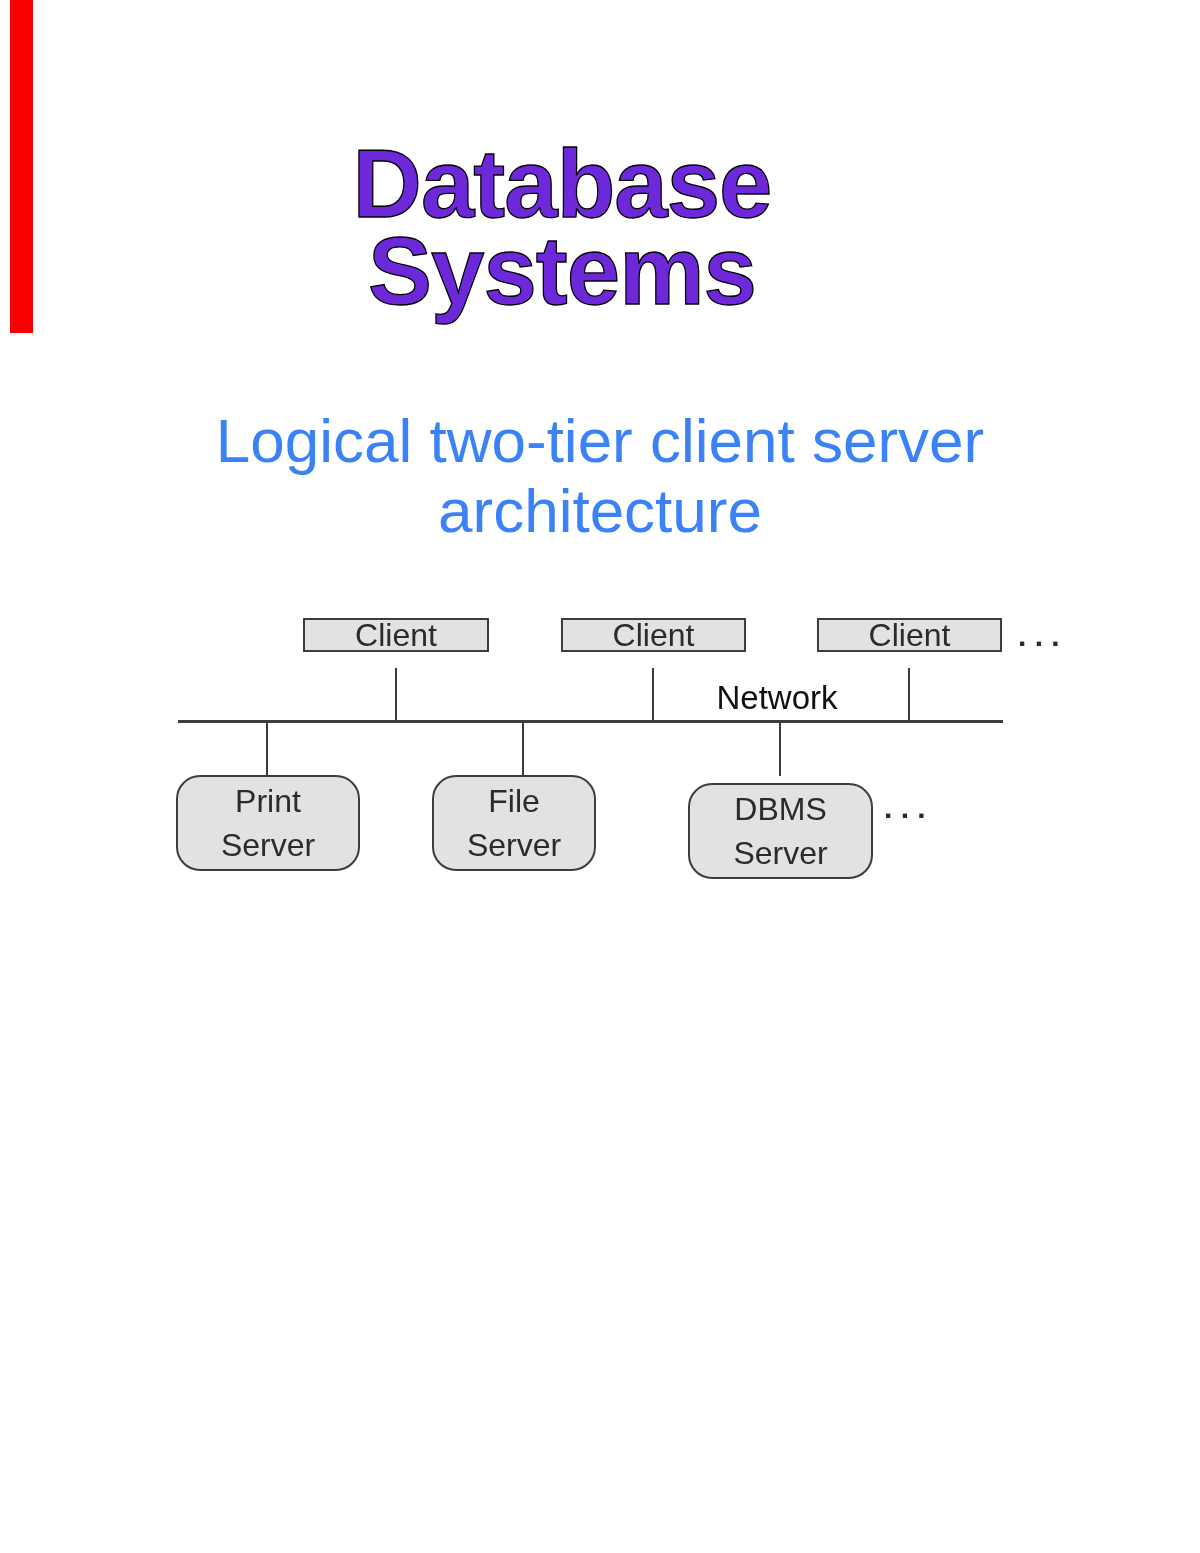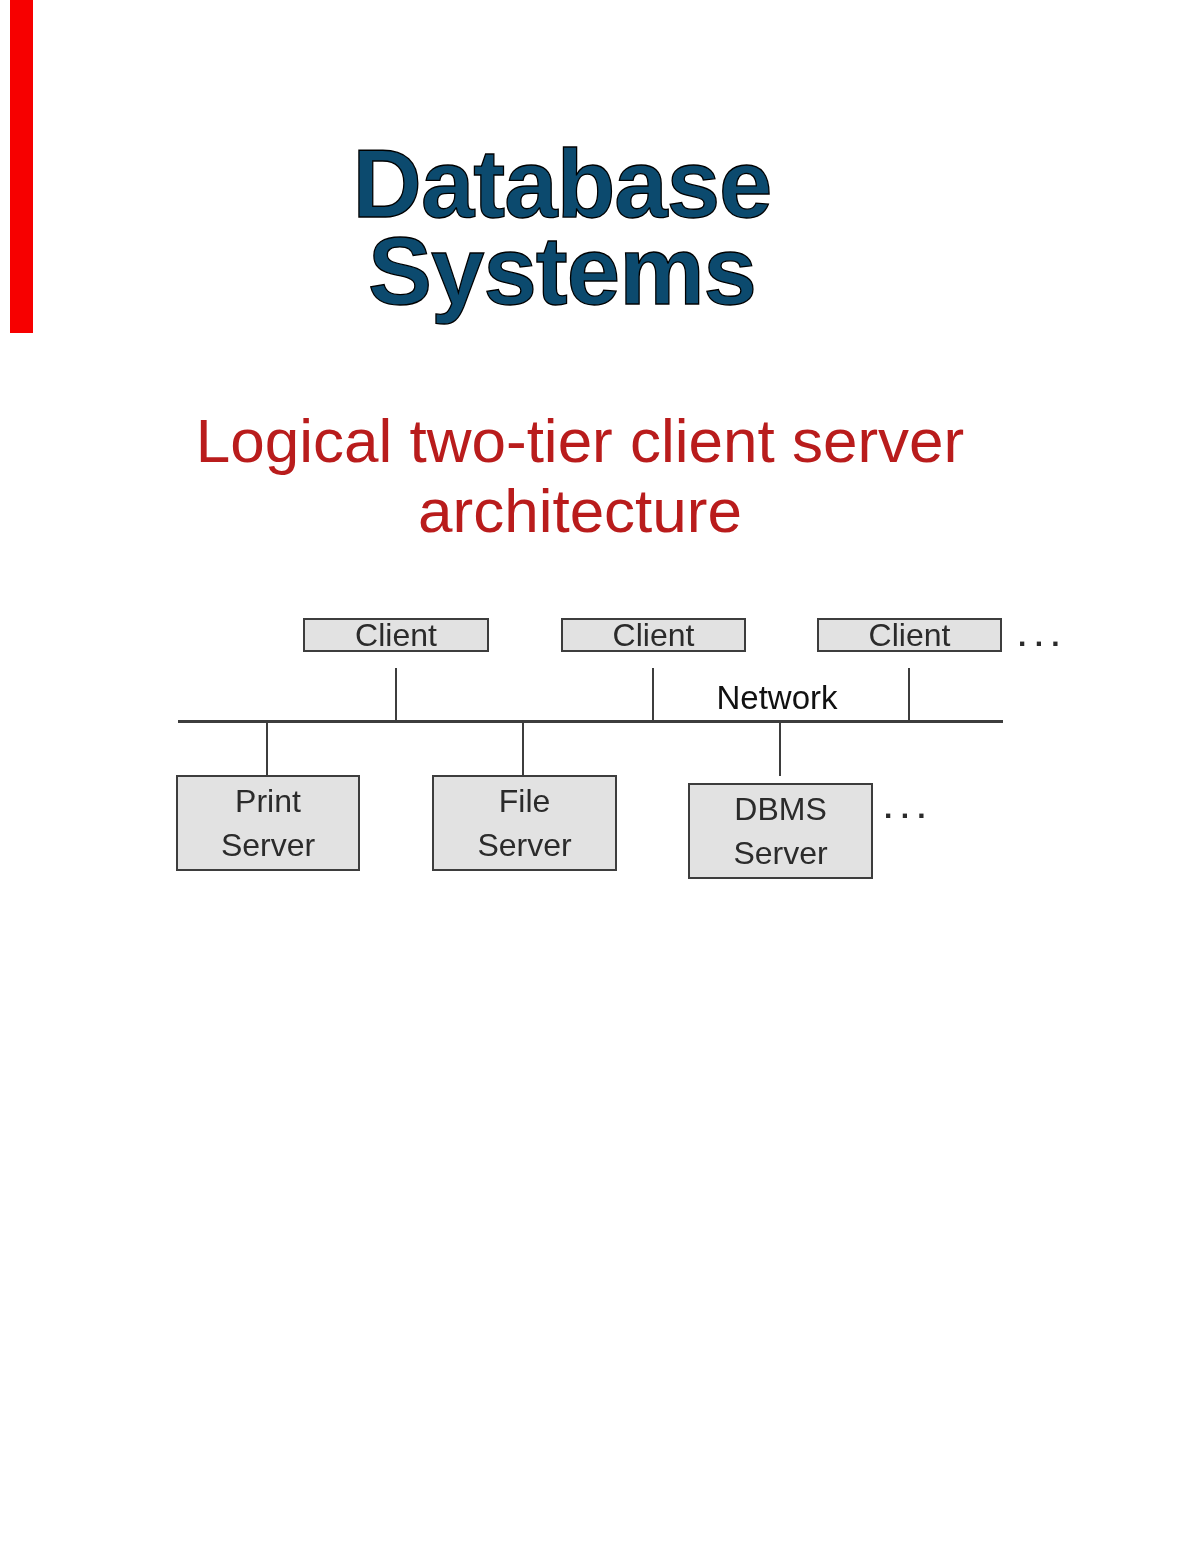--- a/index.html
+++ b/index.html
@@ -22,36 +22,36 @@
 
   
   .title {
     position: absolute;
     left: 562px; top: 140px;
     transform: translateX(-50%);
     text-align: center;
     font-weight: bold;
     font-size: 96px;
     line-height: 87px;
-    color: #0c4a6e;
+    color: #6d28d9;
     -webkit-text-stroke: 1.3px #000;
     letter-spacing: -1px;
     white-space: nowrap;
   }
 
   
   .subtitle {
     position: absolute;
-    left: 580px; top: 406px;
+    left: 600px; top: 406px;
     transform: translateX(-50%);
     text-align: center;
     font-weight: 400;
     font-size: 62px;
     line-height: 70px;
-    color: #b91c1c;
+    color: #3b82f6;
     white-space: nowrap;
   }
 
   
   .diagram { position: absolute; left: 0; top: 0; width: 1200px; height: 1553px; }
 
   .dbox {
     position: absolute;
     box-sizing: border-box;
     background: var(--box-fill, #e2e2e2);
@@ -63,23 +63,23 @@
     font-size: 32px;
     line-height: 44px;
     color: var(--box-text, #2b2b2b);
     text-align: center;
   }
   .client-box { top: 618px; height: 34px; }
   .client-box.c1 { left: 303px; width: 186px; }
   .client-box.c2 { left: 561px; width: 185px; }
   .client-box.c3 { left: 817px; width: 185px; }
 
-  .server-box { top: 775px; height: 96px; }
+  .server-box { top: 775px; height: 96px; border-radius: 24px; }
   .server-box.s1 { left: 176px; width: 184px; }
-  .server-box.s2 { left: 432px; width: 185px; }
+  .server-box.s2 { left: 432px; width: 164px; }
   .server-box.s3 { left: 688px; width: 185px; margin-top: 8px; }
 
   .hline {
     position: absolute;
     left: 178px; top: 720px;
     width: 825px; height: 3px;
     background: var(--line-color, #3d3d3d);
   }
   .vline {
     position: absolute;

